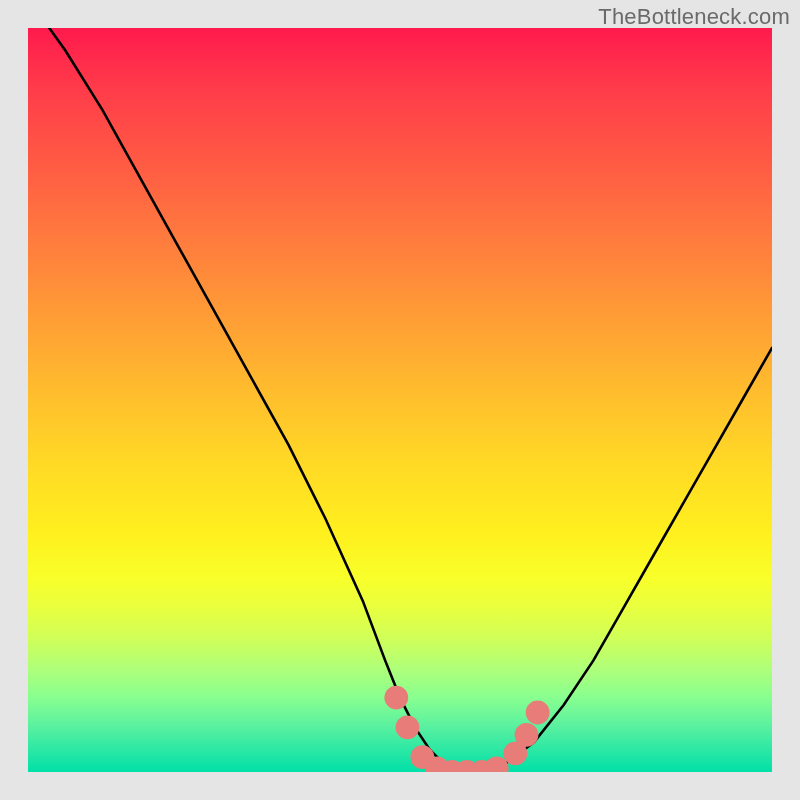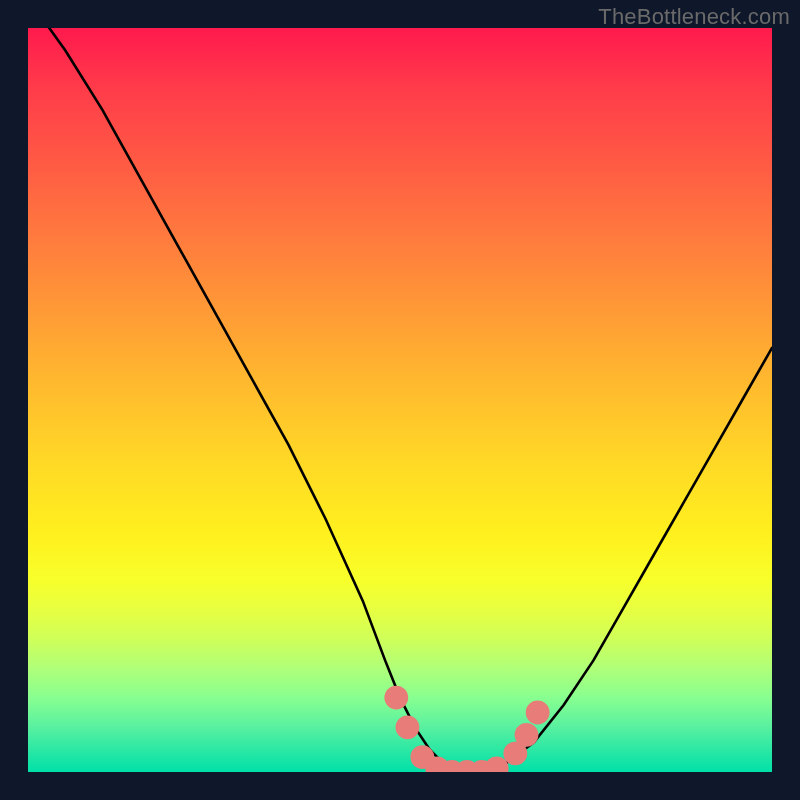--- a/index.html
+++ b/index.html
@@ -9,21 +9,21 @@
     height: 800px;
     background: #000;
     font-family: Arial, Helvetica, sans-serif;
   }
   .frame {
     position: absolute;
     top: 0;
     left: 0;
     width: 800px;
     height: 800px;
-    background: #0f172a;
+    background: #e5e5e5;
   }
   .plot {
     position: absolute;
     top: 28px;
     left: 28px;
     width: 744px;
     height: 744px;
     overflow: hidden;
   }
   .gradient {

